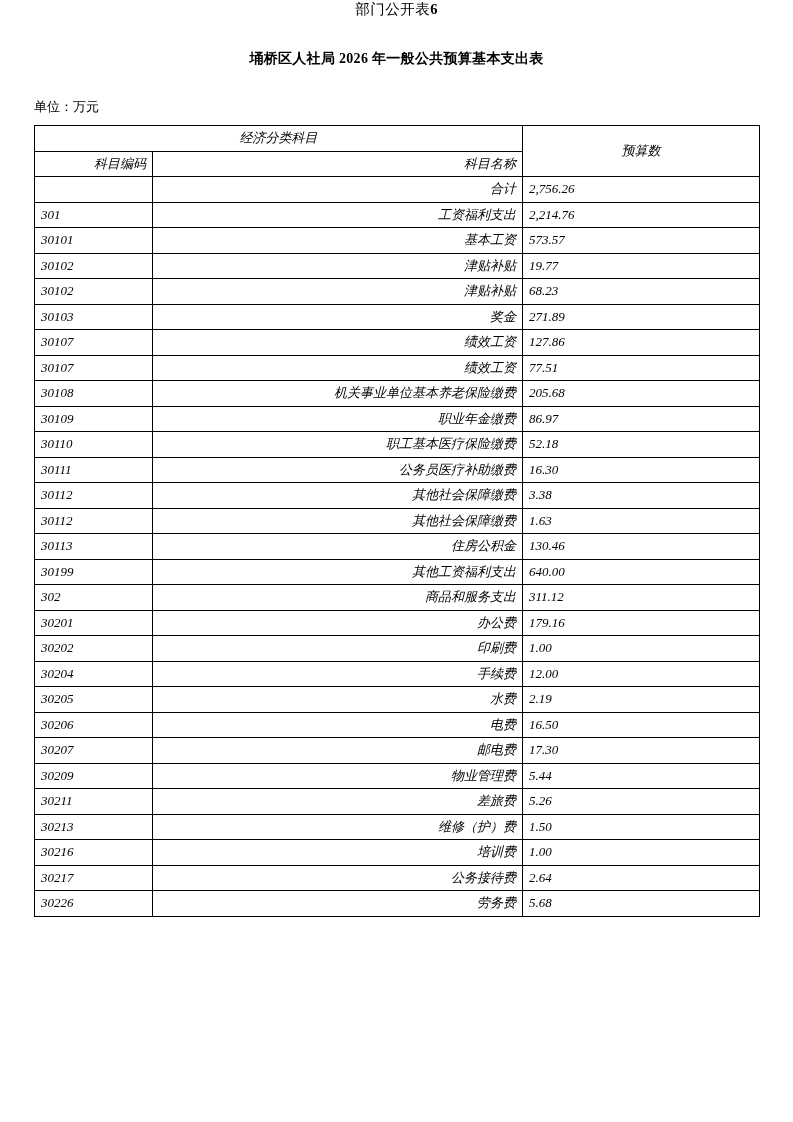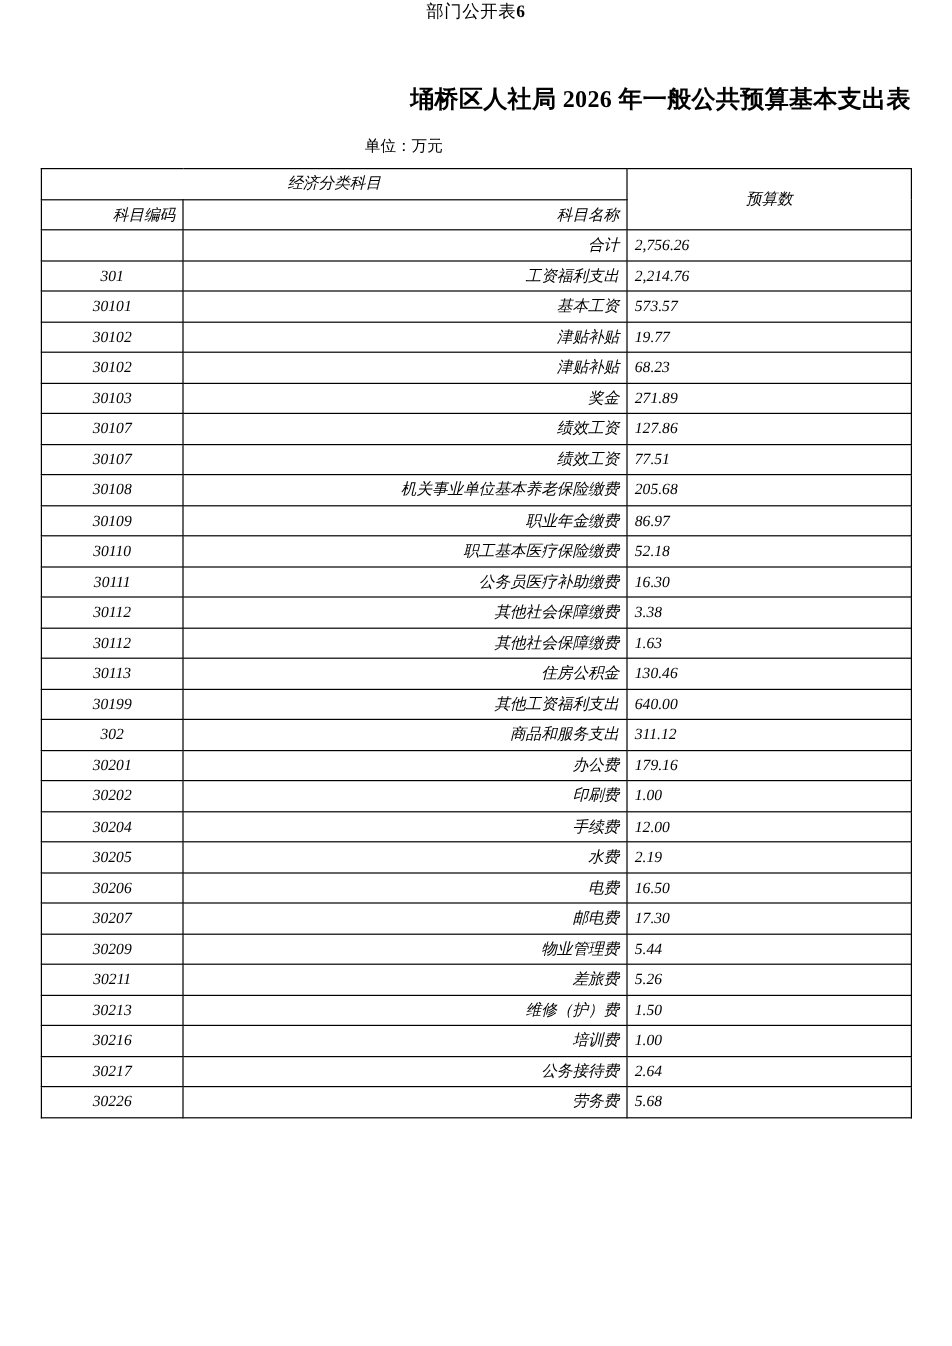--- a/index.html
+++ b/index.html
@@ -25,29 +25,29 @@
   .header-note {
     text-align: center;
     font-size: 14.5px;
     font-family: "Liberation Serif", "DejaVu Serif", serif;
     letter-spacing: 0.5px;
   }
   .header-note .num {
     font-weight: bold;
   }
   .doc-title {
-    margin-top: 50px;
-    text-align: right;
-    font-size: 20px;
+    margin-top: 31px;
+    text-align: center;
+    font-size: 14px;
     font-weight: bold;
     letter-spacing: 0.3px;
   }
   .unit-line {
-    margin-top: 17px;
-    text-align: center;
+    margin-top: 30px;
+    text-align: left;
     font-size: 13px;
     padding-right: 120px;
   }
   table.budget {
     margin-top: 9px;
     width: 725px;
     border-collapse: collapse;
     table-layout: fixed;
     font-size: 13px;
     font-style: italic;
@@ -68,21 +68,21 @@
   }
   th.sub-head {
     text-align: right;
     font-size: 13.5px;
   }
   col.c-code { width: 118px; }
   col.c-name { width: 370px; }
   col.c-amt  { width: 237px; }
 
   td.code {
-    text-align: center;
+    text-align: left;
     padding-left: 8px;
   }
   td.name {
     text-align: right;
     padding-left: 36px;
   }
   td.amount {
     text-align: left;
     padding-right: 18px;
     font-family: "Liberation Serif", "DejaVu Serif", serif;

